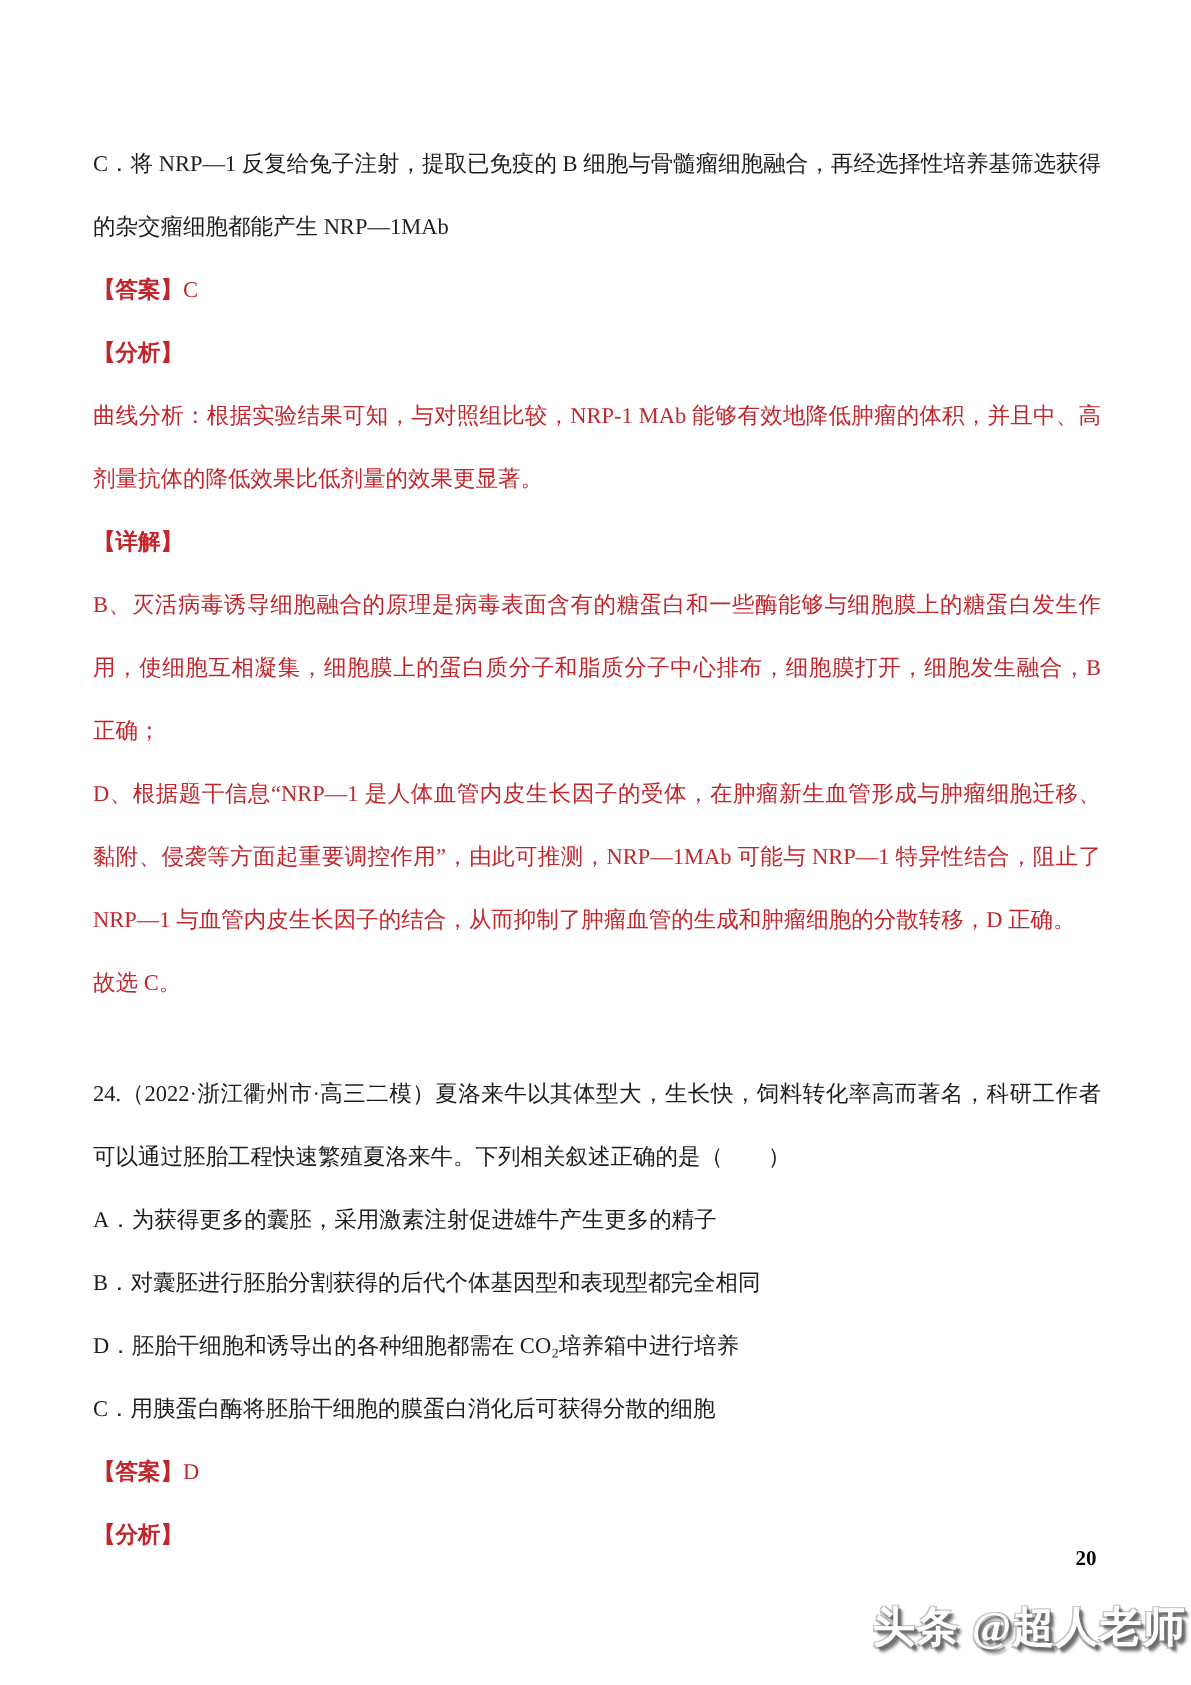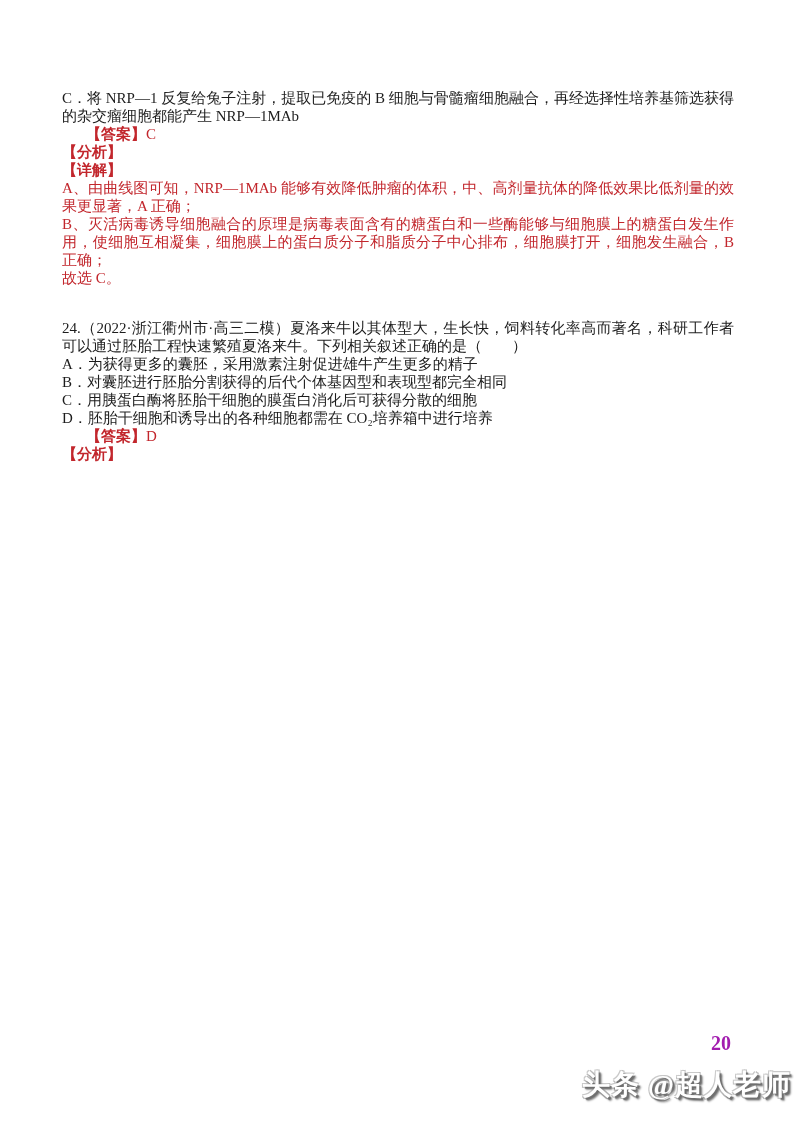--- a/index.html
+++ b/index.html
@@ -19,39 +19,39 @@
   .page {
     position: absolute;
     inset: 0;
   }
   .text-block {
     position: absolute;
     left: 62px;
     right: 60px;
     top: 89px;
     font-size: 15px;
-    line-height: 18px;
+    line-height: 42px;
     color: var(--ink);
   }
   .text-block p {
     margin: 0;
     text-align: justify;
     text-justify: inter-character;
   }
   p.short { text-align: left; }
   .red { color: var(--red); }
-  .hdr { font-weight: bold; margin-left: 24px; }
+  .hdr { font-weight: bold; }
   .spacer { height: 32px; }
   .page-number {
     position: absolute;
     top: 1032px;
     right: 63px;
-    font-size: 20px;
+    font-size: 14px;
     font-weight: bold;
-    color: #a21caf;
+    color: #000000;
   }
   .watermark {
     position: absolute;
     top: 1066px;
     right: 3px;
     font-size: 28px;
     font-weight: bold;
     letter-spacing: 1px;
     color: #ffffff;
     text-shadow:
@@ -69,36 +69,37 @@
 <div class="page">
 
   <div class="text-block">
 
     <p>C．将 NRP—1 反复给兔子注射，提取已免疫的 B 细胞与骨髓瘤细胞融合，再经选择性培养基筛选获得的杂交瘤细胞都能产生 NRP—1MAb</p>
 
     <p class="red short"><span class="hdr">【答案】</span><span>C</span></p>
 
     <p class="red short hdr">【分析】</p>
 
+    <p class="red">曲线分析：根据实验结果可知，与对照组比较，NRP-1 MAb 能够有效地降低肿瘤的体积，并且中、高剂量抗体的降低效果比低剂量的效果更显著。</p>
 
     <p class="red short hdr">【详解】</p>
 
-    <p class="red">A、由曲线图可知，NRP—1MAb 能够有效降低肿瘤的体积，中、高剂量抗体的降低效果比低剂量的效果更显著，A 正确；</p>
     <p class="red">B、灭活病毒诱导细胞融合的原理是病毒表面含有的糖蛋白和一些酶能够与细胞膜上的糖蛋白发生作用，使细胞互相凝集，细胞膜上的蛋白质分子和脂质分子中心排布，细胞膜打开，细胞发生融合，B 正确；</p>
+    <p class="red">D、根据题干信息“NRP—1 是人体血管内皮生长因子的受体，在肿瘤新生血管形成与肿瘤细胞迁移、黏附、侵袭等方面起重要调控作用”，由此可推测，NRP—1MAb 可能与 NRP—1 特异性结合，阻止了 NRP—1 与血管内皮生长因子的结合，从而抑制了肿瘤血管的生成和肿瘤细胞的分散转移，D 正确。</p>
 
     <p class="red short">故选 C。</p>
 
 
     <div class="spacer"></div>
 
     <p>24.（2022·浙江衢州市·高三二模）夏洛来牛以其体型大，生长快，饲料转化率高而著名，科研工作者可以通过胚胎工程快速繁殖夏洛来牛。下列相关叙述正确的是（　　）</p>
     <p class="short">A．为获得更多的囊胚，采用激素注射促进雄牛产生更多的精子</p>
     <p class="short">B．对囊胚进行胚胎分割获得的后代个体基因型和表现型都完全相同</p>
+    <p class="short">D．胚胎干细胞和诱导出的各种细胞都需在 CO₂培养箱中进行培养</p>
     <p class="short">C．用胰蛋白酶将胚胎干细胞的膜蛋白消化后可获得分散的细胞</p>
-    <p class="short">D．胚胎干细胞和诱导出的各种细胞都需在 CO₂培养箱中进行培养</p>
 
     <p class="red short"><span class="hdr">【答案】</span><span>D</span></p>
 
     <p class="red short hdr">【分析】</p>
 
   </div>
 
   <div class="page-number">20</div>
 
   <div class="watermark">头条 @超人老师</div>

